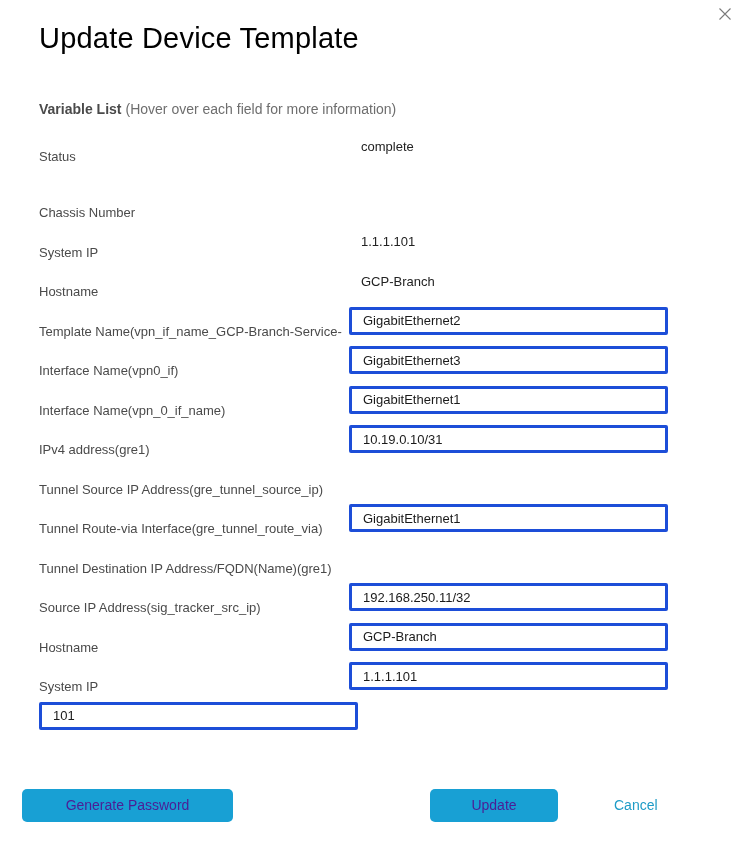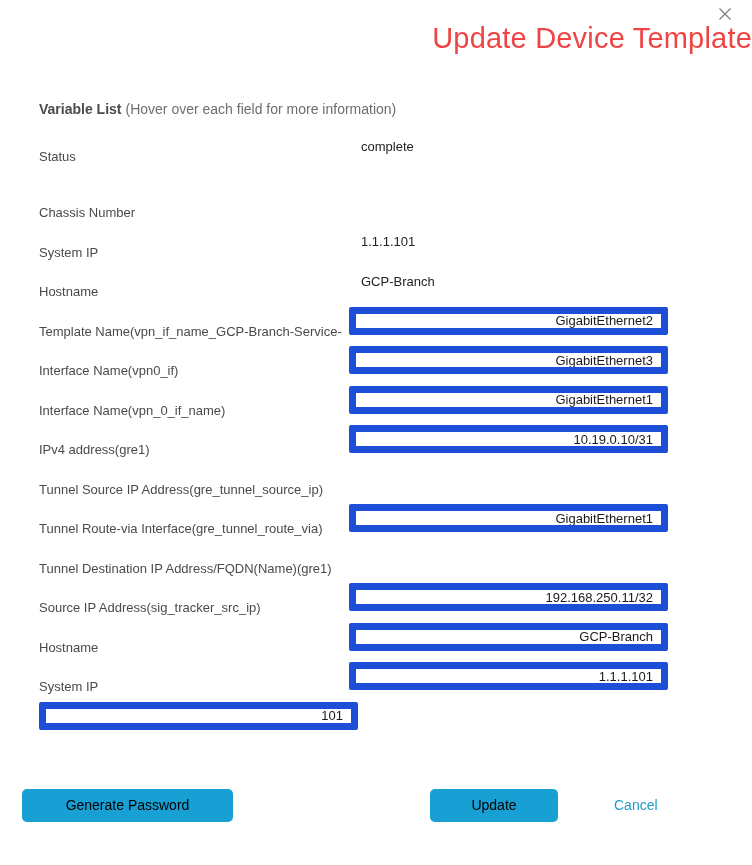--- a/index.html
+++ b/index.html
@@ -19,24 +19,23 @@
     position: absolute;
     top: 6px; right: 19px;
     width: 16px; height: 16px;
     display: flex; align-items: center; justify-content: center;
     cursor: pointer;
   }
   .modal-title {
     margin: 20px 0 0 39px;
     font-size: 29px;
     font-weight: 400;
-    color: #ef4444;
+    color: #000000;
     line-height: 36px;
     letter-spacing: 0.2px;
-    text-align: right;
   }
   .section-head {
     margin: 45px 0 0 39px;
     font-size: 14px;
     color: #6e6e6e;
     line-height: 16px;
   }
   .section-head .section-title {
     font-weight: 700;
     color: #4a4a4a;
@@ -62,40 +61,39 @@
   }
   .row-value {
     font-size: 13px;
     color: #222;
     padding-left: 12px;
     white-space: nowrap;
   }
   .row input {
     width: 319px;
     height: 28px;
-    border: 7px solid #1d4ed8;
+    border: 3px solid #1d4ed8;
     border-radius: 2px;
     padding: 0 8px 0 11px;
     font-size: 13px;
     color: #1a1a1a;
     font-family: inherit;
     background: #fff;
     outline: none;
-    text-align: right;
   }
   .footer {
     display: flex;
     align-items: center;
     margin-top: 59px;
     padding-left: 22px;
   }
   .btn {
     height: 33px;
     background: var(--accent, #18A0D4);
-    color: #000000;
+    color: #4c1d95;
     border: none;
     border-radius: 5px;
     font-size: 14px;
     font-family: inherit;
     cursor: pointer;
   }
   .btn-generate { width: 211px; }
   .btn-update { width: 128px; margin-left: 197px; }
   .cancel-link {
     margin-left: 56px;

